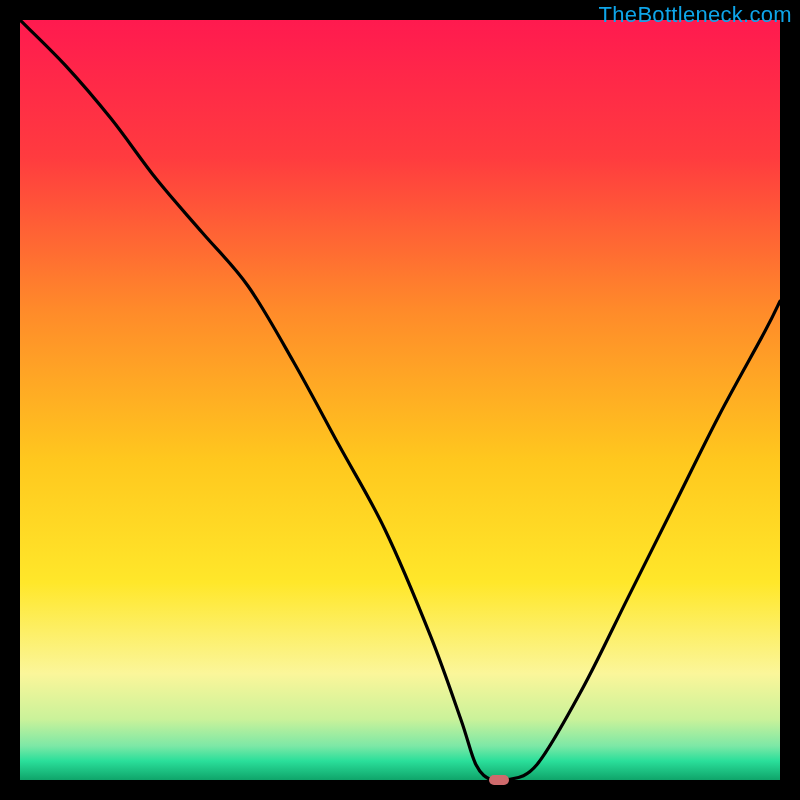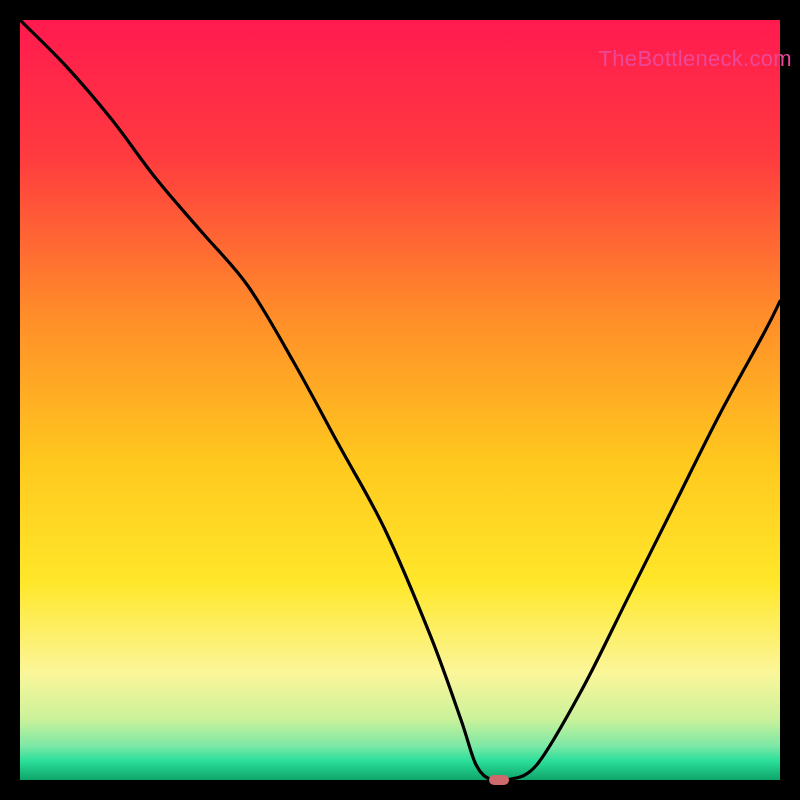--- a/index.html
+++ b/index.html
@@ -14,26 +14,25 @@
   .frame {
     position: relative;
     width: 800px;
     height: 800px;
     background: #000;
   }
   .watermark {
     position: absolute;
     top: 2px;
     right: 8px;
-    color: #ec4899;
+    color: #0ea5e9;
     font-size: 22px;
     font-weight: 400;
     letter-spacing: 0.3px;
     z-index: 5;
-    margin-top: 44px;
   }
   .plot-area {
     position: absolute;
     left: 20px;
     top: 20px;
     width: 760px;
     height: 760px;
   }
   .gradient-bg {
     position: absolute;

